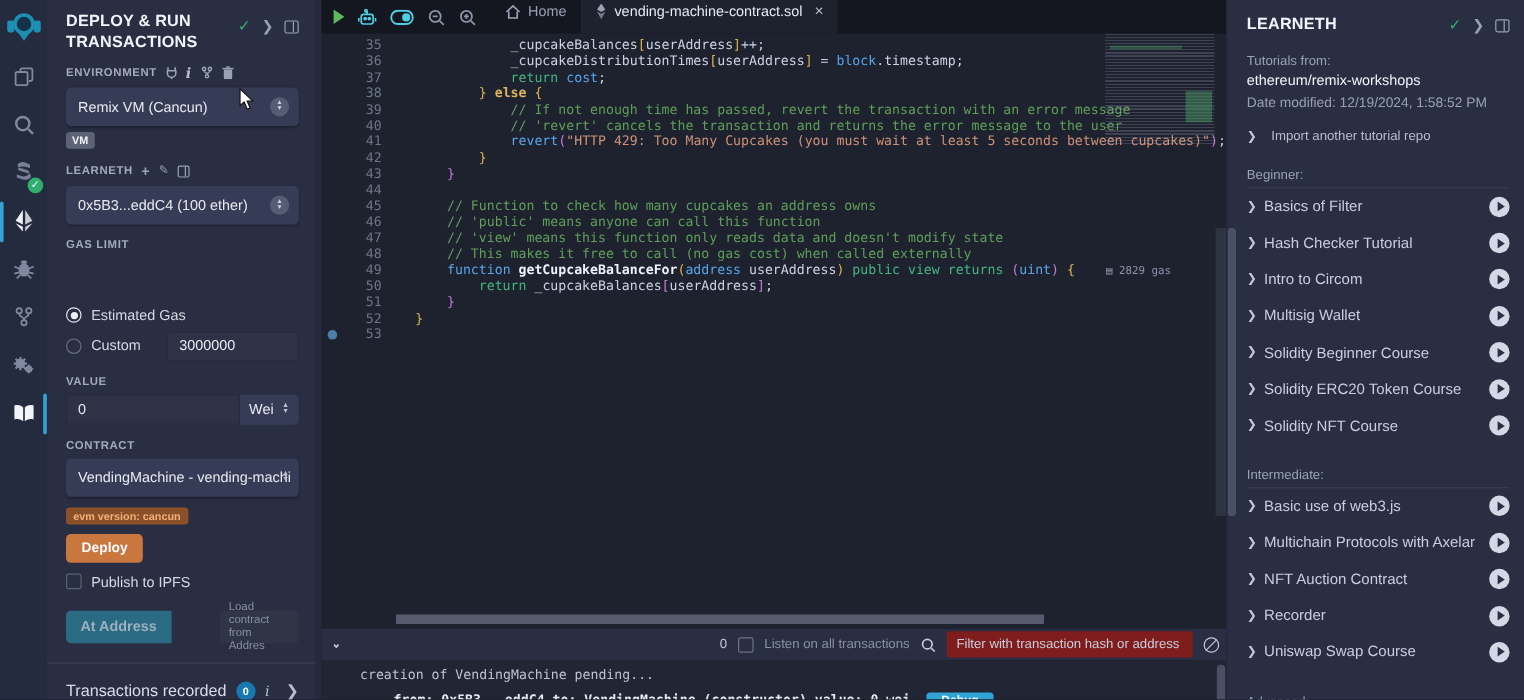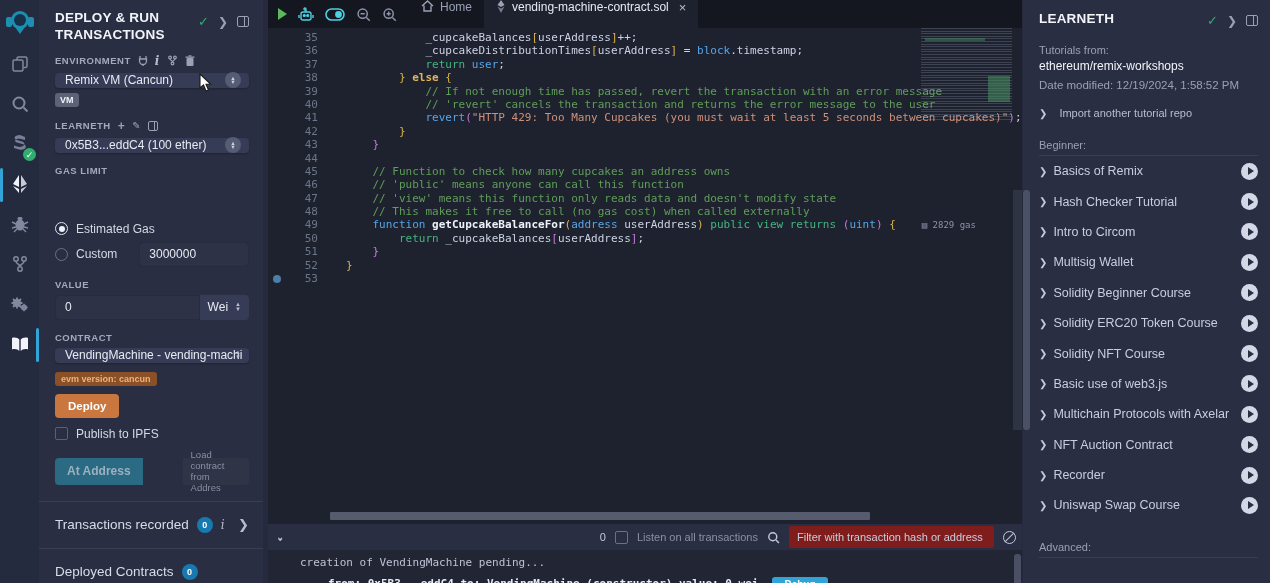--- a/index.html
+++ b/index.html
@@ -22,21 +22,21 @@
   .side-inner { padding:10px 14px 0 16px; }
   .panel-head { display:flex; align-items:flex-start; justify-content:space-between; margin-bottom:10px; }
   .panel-title { font-weight:bold; font-size:13.5px; line-height:1.25; letter-spacing:.2px; color:#f2f4fa; }
   .head-icons { display:flex; gap:9px; align-items:center; margin-top:4px; color:#9aa1b5; }
   .ok-check { color:#2fae70; font-size:13px; font-weight:bold; }
   .chev { font-size:12px; color:#9aa1b5; }
   .cols-icon { width:12px; height:11px; border:1.4px solid #9aa1b5; border-radius:2px; position:relative; }
   .cols-icon::after { content:""; position:absolute; top:0; bottom:0; left:55%; width:1.4px; background:#9aa1b5; }
   .field-label { font-size:9.5px; font-weight:bold; letter-spacing:.5px; color:#a3a9be; display:flex; align-items:center; gap:7px; margin-bottom:5px; }
   .label-icons { display:flex; gap:7px; align-items:center; color:#9aa1b5; }
-  .select { background:#363c55; border-radius:4px; height:15px; display:flex; align-items:center; padding:0 8px 0 10px; justify-content:space-between; color:#e8eaf2; cursor:pointer; box-shadow:0 1px 2px rgba(0,0,0,.25); }
+  .select { background:#363c55; border-radius:4px; height:32px; display:flex; align-items:center; padding:0 8px 0 10px; justify-content:space-between; color:#e8eaf2; cursor:pointer; box-shadow:0 1px 2px rgba(0,0,0,.25); }
   .stepper-circle { width:16px; height:16px; border-radius:50%; background:#555c74; color:#cdd2e0; display:flex; flex-direction:column; align-items:center; justify-content:center; font-size:5.5px; line-height:4.5px; flex-shrink:0; }
   .stepper-plain { display:flex; flex-direction:column; color:#b9bfd0; font-size:6px; line-height:5px; }
   .vm-badge { display:inline-block; background:#5c6376; color:#f2f4fa; font-size:9px; font-weight:bold; padding:2px 5px; border-radius:3px; margin-top:5px; }
   .mt { margin-top:12px; }
   .radio-row { display:flex; align-items:center; gap:8px; margin-bottom:6px; color:#d5d9e4; font-size:12px;margin-top:46px; }
   .radio { width:13px; height:13px; border-radius:50%; border:1.5px solid #6a7188; flex-shrink:0; position:relative; }
   .radio.sel { border-color:#dfe3ee; }
   .radio.sel::after { content:""; position:absolute; inset:2.5px; background:#eef1f8; border-radius:50%; }
   .custom-row { display:flex; align-items:center; gap:8px; }
   .custom-row .inp { margin-left:24px; }
@@ -57,21 +57,21 @@
   .i-icon { font-family:"DejaVu Serif",serif; font-style:italic; font-size:12px; color:#b8bdce; }
   .sect-chev { margin-left:auto; color:#b8bdce; font-size:13px; }
 
   
   .main { width:754px; flex-shrink:0; display:flex; flex-direction:column; background:#1e222f; position:relative; }
   .tabbar { height:28px; background:#14171f; display:flex; align-items:center; flex-shrink:0; }
   .tb-icons { display:flex; align-items:center; gap:11px; padding:0 12px 0 10px; }
   .play-icon { width:0; height:0; border-left:9px solid #5cb85c; border-top:6px solid transparent; border-bottom:6px solid transparent; }
   .cyan { color:#4dd0e1; }
   .grey-ic { color:#8b93a7; }
-  .tab { height:28px; display:flex; align-items:flex-start; gap:6px; padding:0 12px; color:#9aa1b5; font-size:12px; cursor:pointer; }
+  .tab { height:28px; display:flex; align-items:flex-end; gap:6px; padding:12px 12px; color:#9aa1b5; font-size:12px; cursor:pointer; }
   .tab.active { background:#1e222f; color:#e6e9f2; }
   .tab .close { color:#b8bdce; font-size:13px; margin-left:4px; }
 
   .editor { flex:1; position:relative; overflow:hidden; font-family:"DejaVu Sans Mono","Liberation Mono",monospace; }
   .code-area { padding-top:3px; }
   .code-line { display:flex; height:13.4px; line-height:13.4px; font-size:11px; white-space:pre; }
   .bp-margin { width:18px; flex-shrink:0; display:flex; align-items:center; justify-content:center; }
   .bp-dot { width:8px; height:8px; border-radius:50%; background:#4a7fa8; }
   .line-num { width:32px; flex-shrink:0; text-align:right; color:#6c7689; padding-right:0; }
   .line-content { padding-left:28px; }
@@ -356,21 +356,21 @@
           </svg>
         <span>vending-machine-contract.sol</span>
         <span class="close">×</span>
       </div>
     </div>
 
     <div class="editor">
       <div class="code-area">
           <div class="code-line"><span class="bp-margin"></span><span class="line-num">35</span><span class="line-content"><span class="tok-pl">            _cupcakeBalances</span><span class="tok-by">[</span><span class="tok-pl">userAddress</span><span class="tok-by">]</span><span class="tok-pl">++;</span></span></div>
           <div class="code-line"><span class="bp-margin"></span><span class="line-num">36</span><span class="line-content"><span class="tok-pl">            _cupcakeDistributionTimes</span><span class="tok-by">[</span><span class="tok-pl">userAddress</span><span class="tok-by">]</span><span class="tok-pl"> = </span><span class="tok-kw">block</span><span class="tok-pl">.timestamp;</span></span></div>
-          <div class="code-line"><span class="bp-margin"></span><span class="line-num">37</span><span class="line-content"><span class="tok-pl">            </span><span class="tok-kg">return</span><span class="tok-pl"> </span><span class="tok-kw">user</span><span class="tok-pl">;</span></span></div>
+          <div class="code-line"><span class="bp-margin"></span><span class="line-num">37</span><span class="line-content"><span class="tok-pl">            </span><span class="tok-kg">return</span><span class="tok-pl"> </span><span class="tok-kw">cost</span><span class="tok-pl">;</span></span></div>
           <div class="code-line"><span class="bp-margin"></span><span class="line-num">38</span><span class="line-content"><span class="tok-pl">        </span><span class="tok-by">}</span><span class="tok-pl"> </span><span class="tok-ky">else</span><span class="tok-pl"> </span><span class="tok-by">{</span></span></div>
           <div class="code-line"><span class="bp-margin"></span><span class="line-num">39</span><span class="line-content"><span class="tok-pl">            </span><span class="tok-cm">// If not enough time has passed, revert the transaction with an error message</span></span></div>
           <div class="code-line"><span class="bp-margin"></span><span class="line-num">40</span><span class="line-content"><span class="tok-pl">            </span><span class="tok-cm">// 'revert' cancels the transaction and returns the error message to the user</span></span></div>
           <div class="code-line"><span class="bp-margin"></span><span class="line-num">41</span><span class="line-content"><span class="tok-pl">            </span><span class="tok-kw">revert</span><span class="tok-bm">(</span><span class="tok-st">"HTTP 429: Too Many Cupcakes (you must wait at least 5 seconds between cupcakes)"</span><span class="tok-bm">)</span><span class="tok-pl">;</span></span></div>
           <div class="code-line"><span class="bp-margin"></span><span class="line-num">42</span><span class="line-content"><span class="tok-pl">        </span><span class="tok-by">}</span></span></div>
           <div class="code-line"><span class="bp-margin"></span><span class="line-num">43</span><span class="line-content"><span class="tok-pl">    </span><span class="tok-bm">}</span></span></div>
           <div class="code-line"><span class="bp-margin"></span><span class="line-num">44</span><span class="line-content"></span></div>
           <div class="code-line"><span class="bp-margin"></span><span class="line-num">45</span><span class="line-content"><span class="tok-pl">    </span><span class="tok-cm">// Function to check how many cupcakes an address owns</span></span></div>
           <div class="code-line"><span class="bp-margin"></span><span class="line-num">46</span><span class="line-content"><span class="tok-pl">    </span><span class="tok-cm">// 'public' means anyone can call this function</span></span></div>
           <div class="code-line"><span class="bp-margin"></span><span class="line-num">47</span><span class="line-content"><span class="tok-pl">    </span><span class="tok-cm">// 'view' means this function only reads data and doesn't modify state</span></span></div>
@@ -434,21 +434,21 @@
         <div class="meta-date">Date modified: 12/19/2024, 1:58:52 PM</div>
       </div>
       <div class="import-row">
         <span class="chv">❯</span>
         <span>Import another tutorial repo</span>
       </div>
       <div>
           <div class="learn-sect-label">Beginner:</div>
           <div class="tut-item">
             <span class="tut-chv">❯</span>
-            <span class="tut-label">Basics of Remix</span>
+            <span class="tut-label">Basics of Filter</span>
             <span class="tut-play"></span>
           </div>
           <div class="tut-item">
             <span class="tut-chv">❯</span>
             <span class="tut-label">Hash Checker Tutorial</span>
             <span class="tut-play"></span>
           </div>
           <div class="tut-item">
             <span class="tut-chv">❯</span>
             <span class="tut-label">Intro to Circom</span>
@@ -467,20 +467,21 @@
           <div class="tut-item">
             <span class="tut-chv">❯</span>
             <span class="tut-label">Solidity ERC20 Token Course</span>
             <span class="tut-play"></span>
           </div>
           <div class="tut-item">
             <span class="tut-chv">❯</span>
             <span class="tut-label">Solidity NFT Course</span>
             <span class="tut-play"></span>
           </div>
+          <div class="learn-sect-label">Intermediate:</div>
           <div class="tut-item">
             <span class="tut-chv">❯</span>
             <span class="tut-label">Basic use of web3.js</span>
             <span class="tut-play"></span>
           </div>
           <div class="tut-item">
             <span class="tut-chv">❯</span>
             <span class="tut-label">Multichain Protocols with Axelar</span>
             <span class="tut-play"></span>
           </div>

